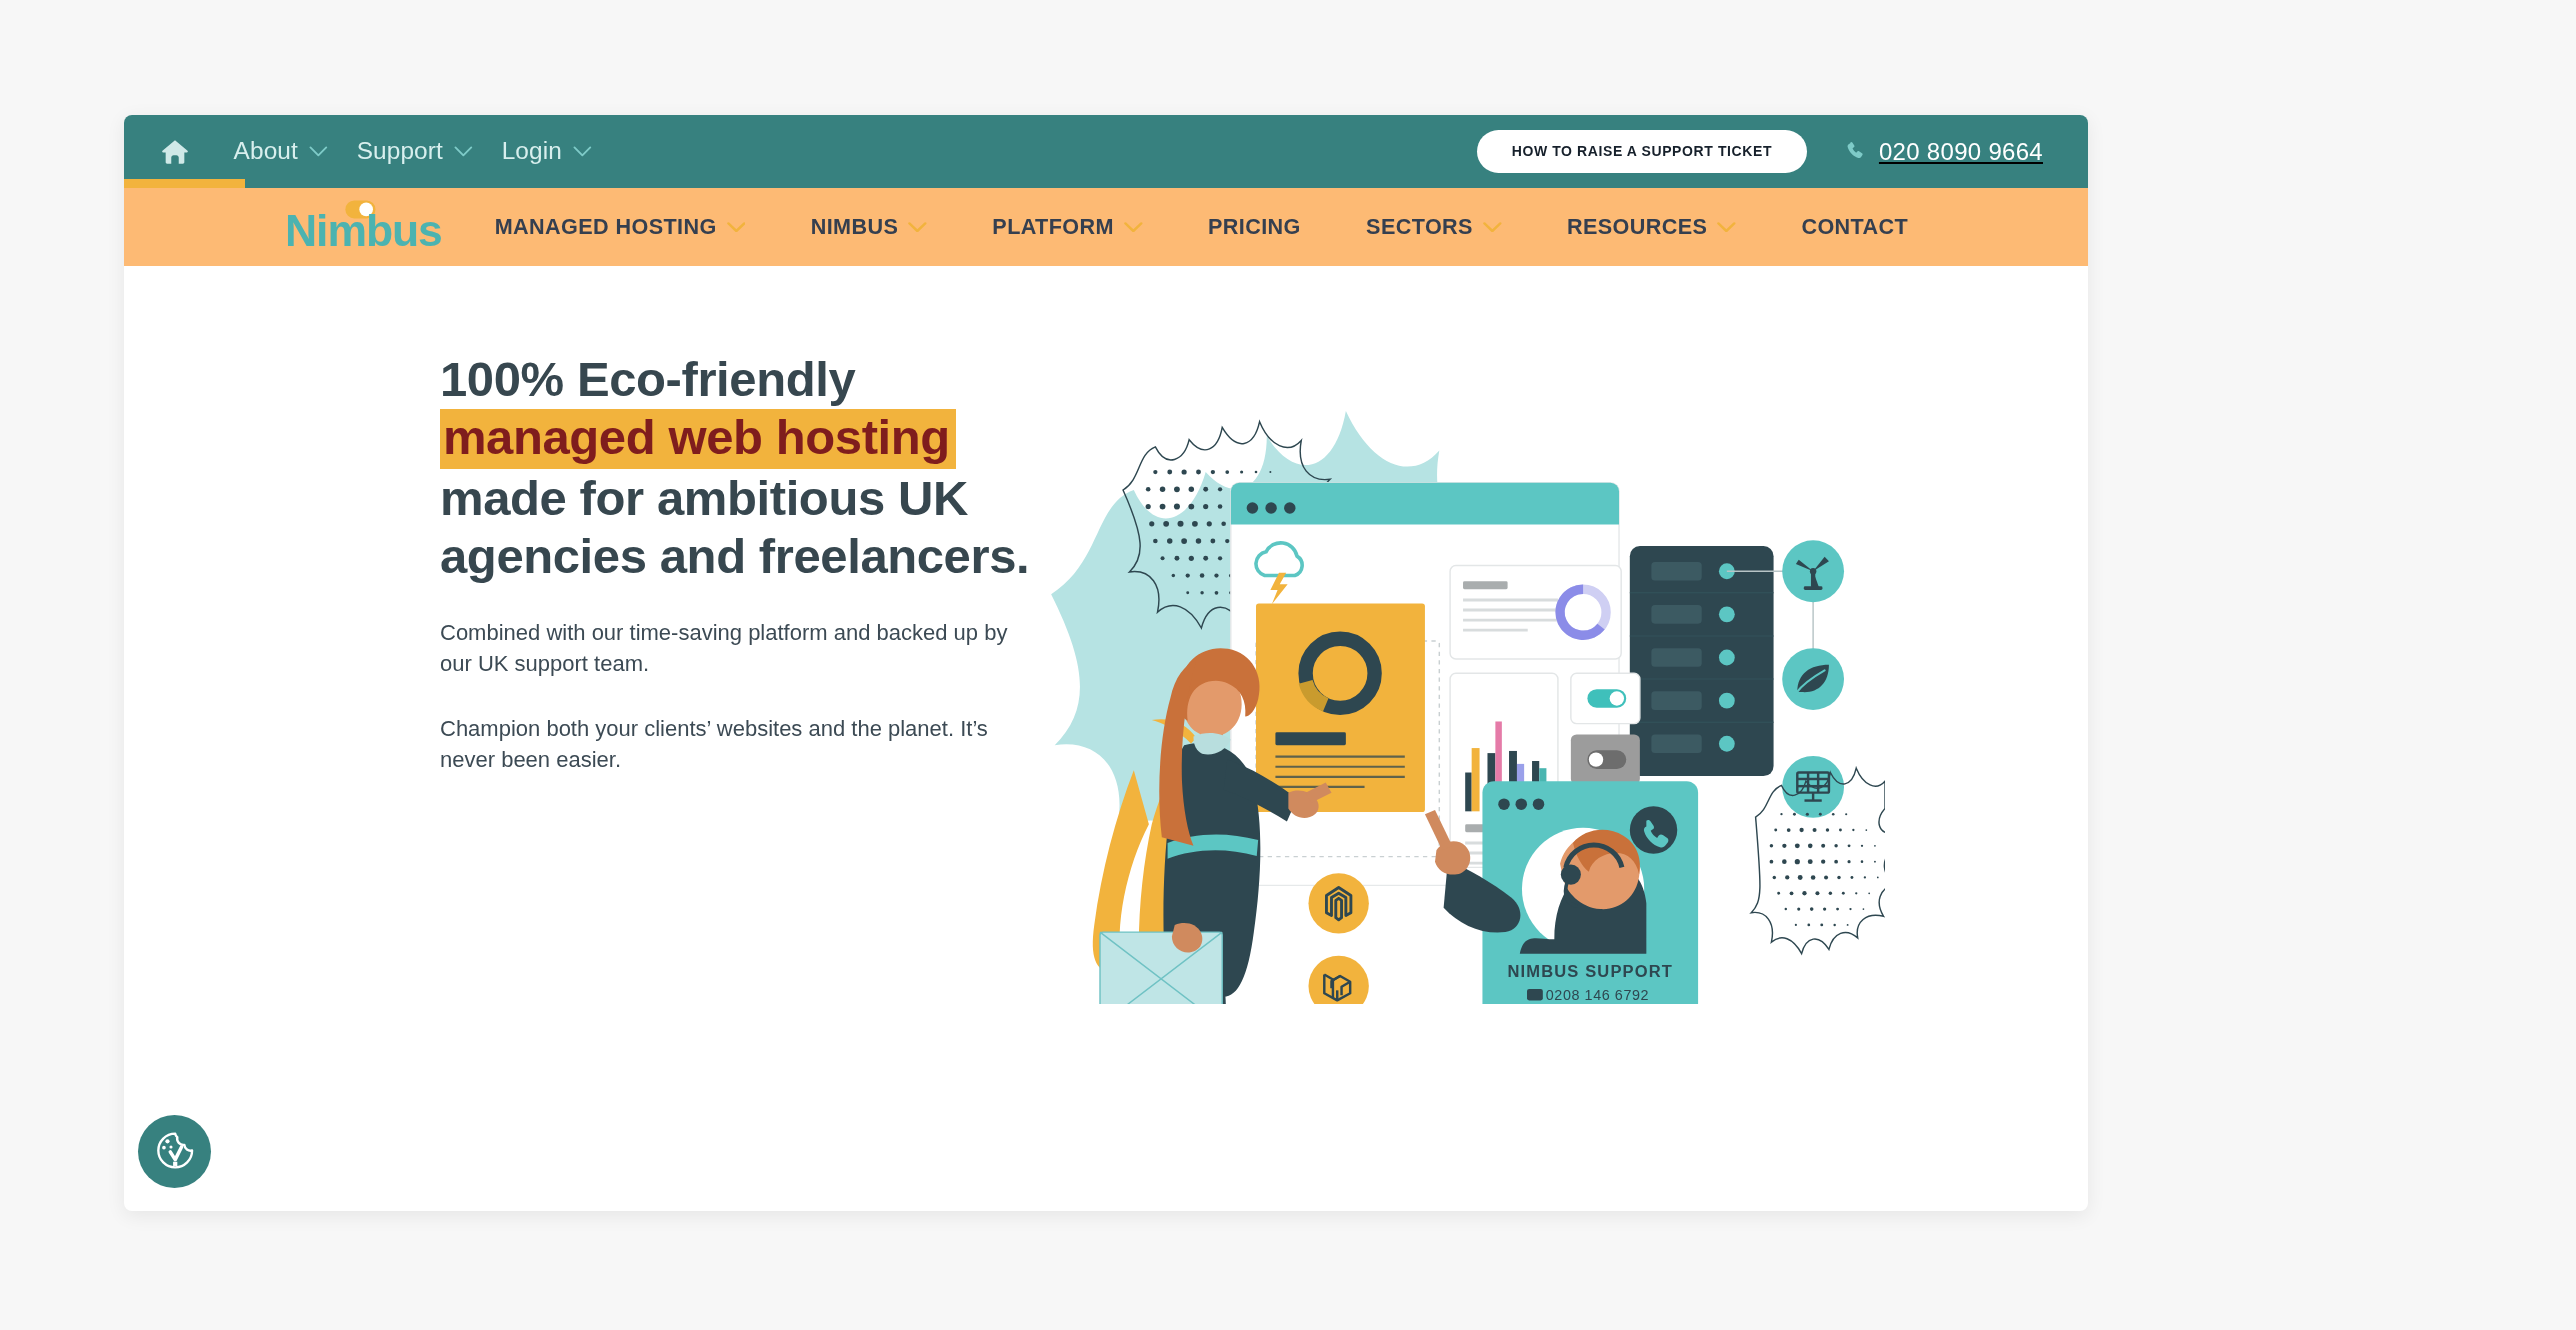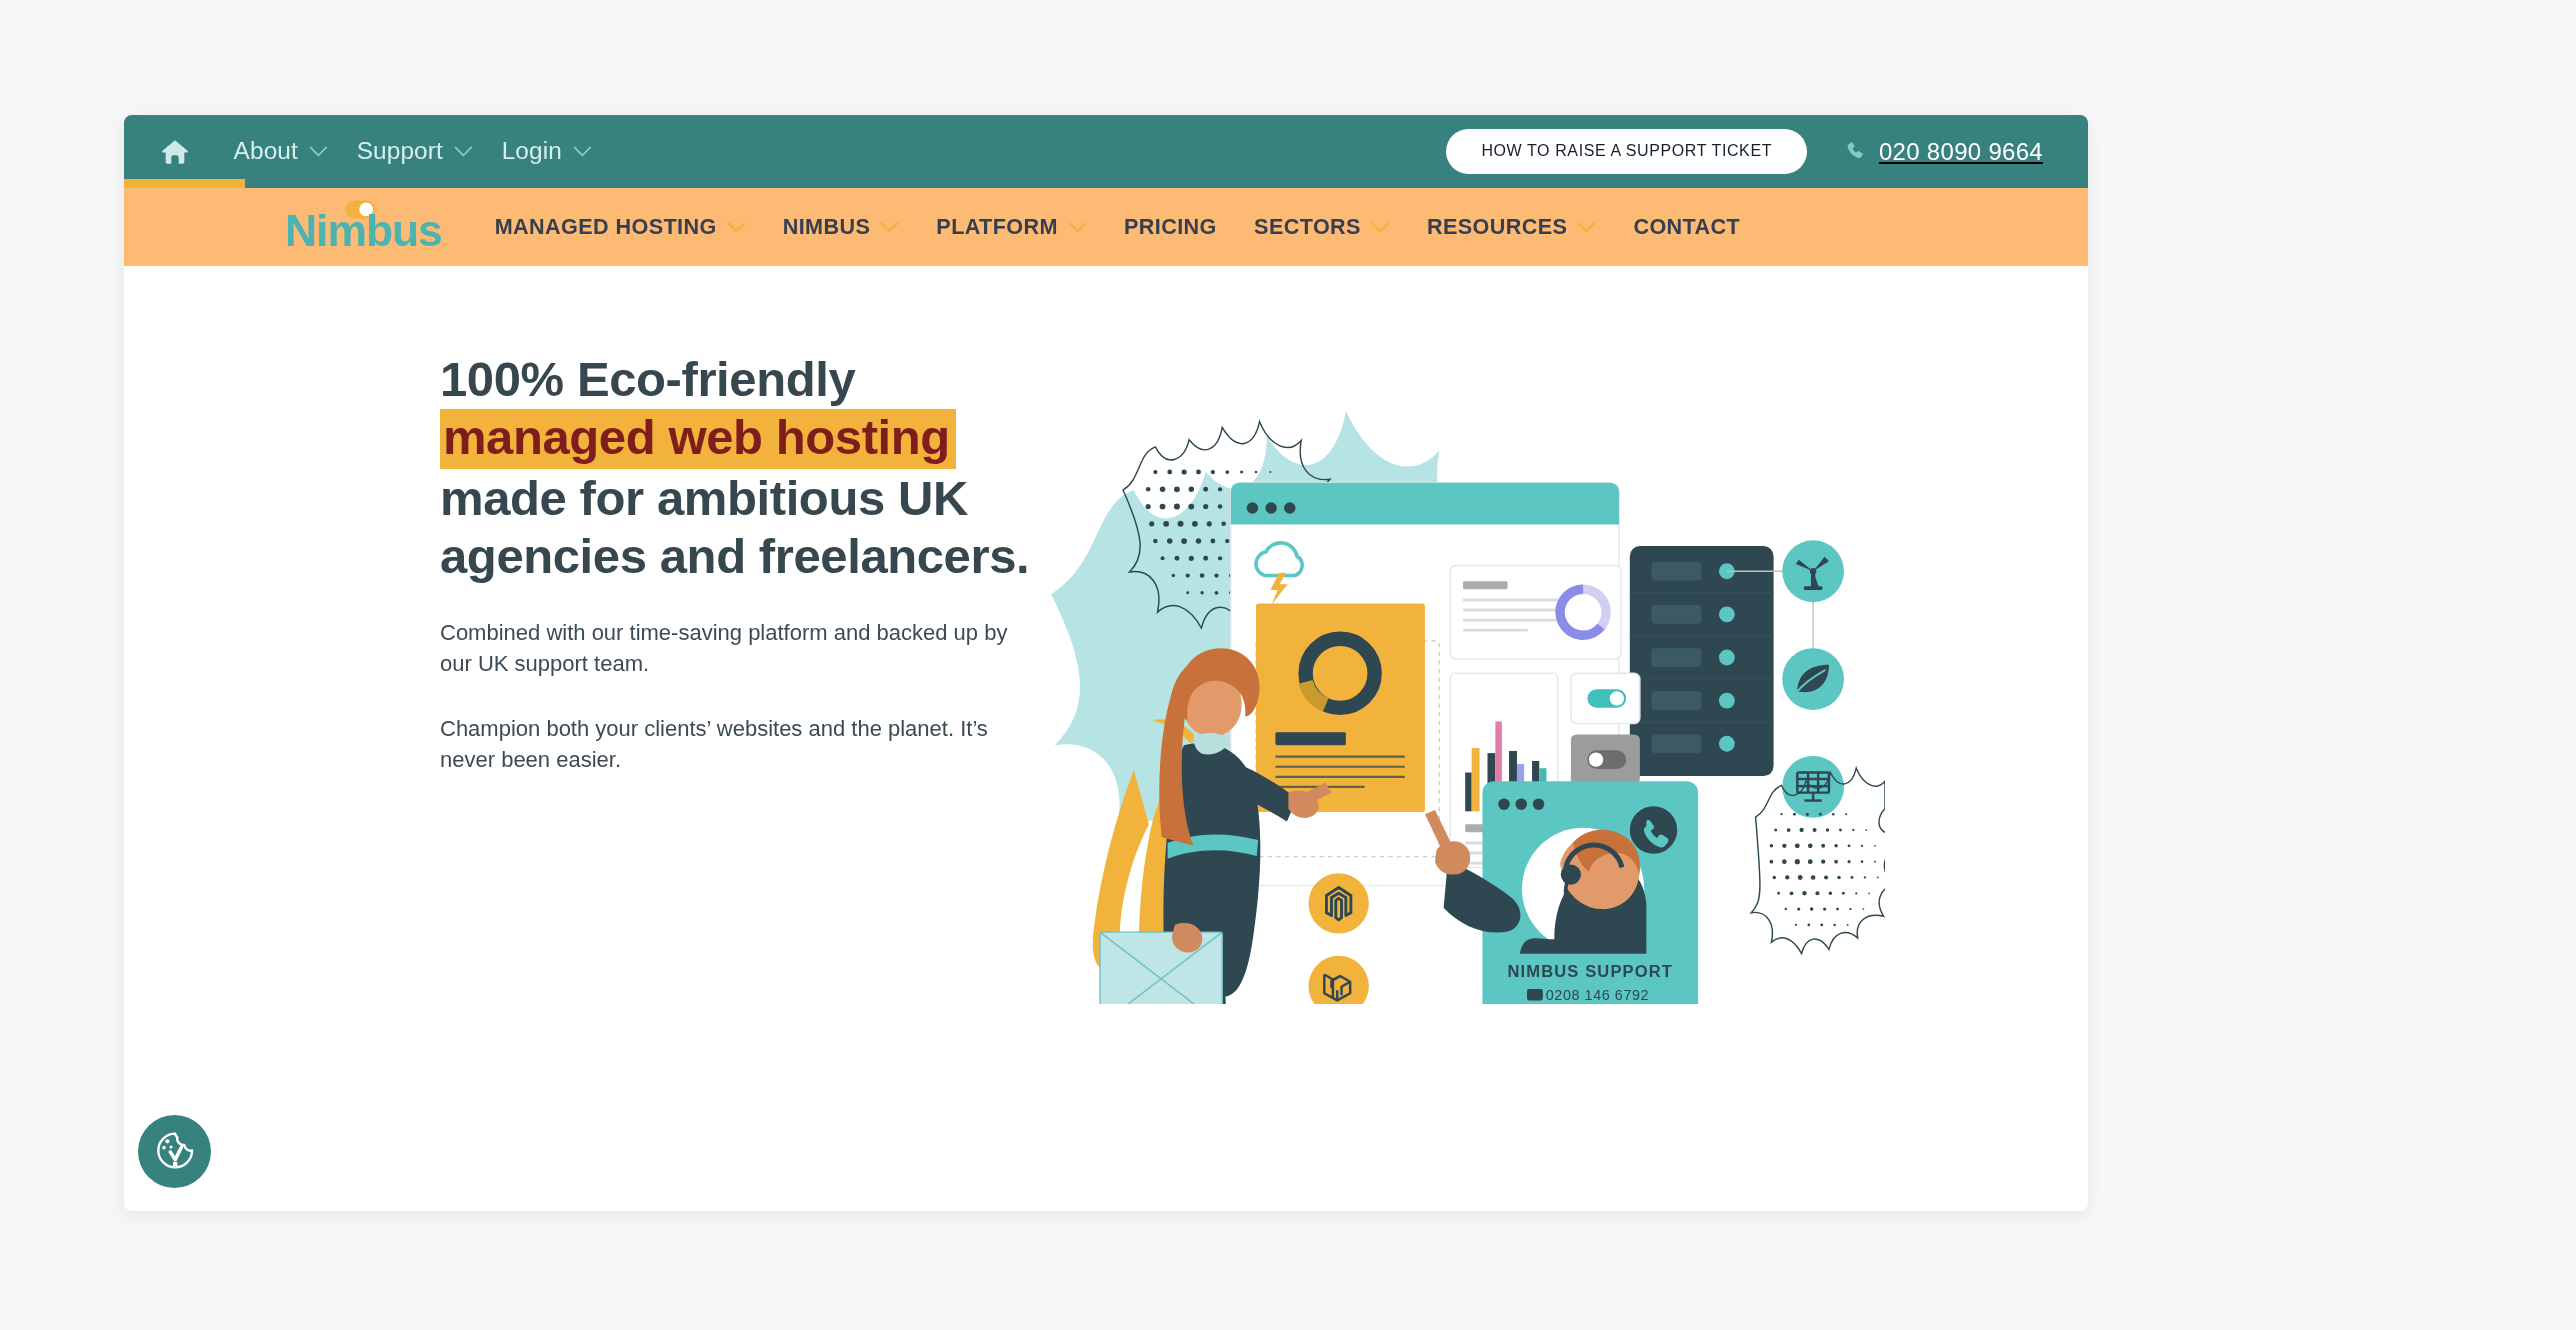--- a/index.html
+++ b/index.html
@@ -73,22 +73,22 @@
   .util-right {
     margin-left: auto;
     display: flex;
     align-items: center;
   }
   .ticket-btn {
     background: #ffffff;
     color: #16202b;
     border-radius: 29px;
     padding: 13px 35px 13.7px;
-    font-size: 16px;
-    font-weight: 400;
+    font-size: 14px;
+    font-weight: 700;
     letter-spacing: 0.6px;
     white-space: nowrap;
   }
   .phone-wrap {
     display: flex;
     align-items: center;
     margin-left: 36px;
     text-decoration: underline;
   }
   .phone-icon {
@@ -126,20 +126,21 @@
     display: flex;
     align-items: center;
     padding-left: 121px;
   }
   .logo svg { display: block; }
 
   .nav-items {
     display: flex;
     align-items: flex-end;
     margin-left: 10px;
+    gap: 28px;
   }
   .nav-item {
     display: flex;
     align-items: center;
     padding: 0 18.7px;
     white-space: nowrap;
   }
   .nav-label {
     color: #353f4f;
     font-size: 21.6px;

